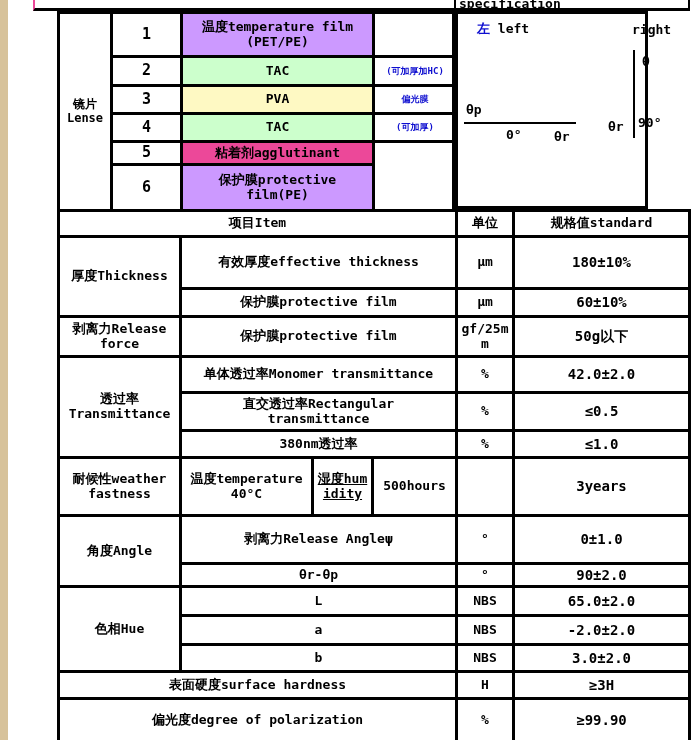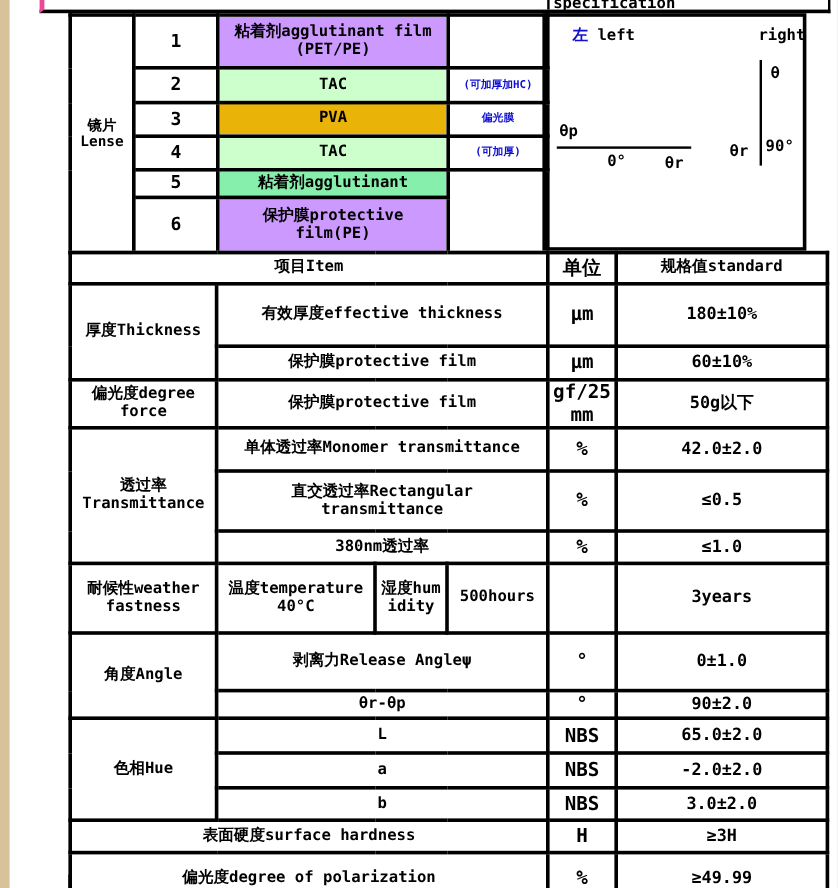--- a/index.html
+++ b/index.html
@@ -5,47 +5,47 @@
   html,body{margin:0;padding:0;background:#e8e8e8;}
   .page{
     position:relative;width:698px;height:740px;background:#ffffff;overflow:hidden;
     font-family:"DejaVu Sans Mono","Liberation Mono",monospace;
     font-weight:bold;color:#000;
   }
   .edge-strip{position:absolute;left:0;top:0;width:8px;height:740px;background:#d7c29a;}
 
   
   .top-row{position:absolute;left:33px;top:0;width:653px;height:8px;
-    border-left:4px solid #ec4899;border-bottom:3px solid #000;border-right:2px solid #000;}
+    border-left:2px solid #ec4899;border-bottom:3px solid #000;border-right:2px solid #000;}
   .top-row .vdiv{position:absolute;left:419px;top:0;width:2px;height:8px;background:#000;}
   .spec-label{position:absolute;left:424px;top:-3px;font-size:13px;line-height:13px;white-space:nowrap;}
 
   table{border-collapse:collapse;table-layout:fixed;position:absolute;background:#fff;}
   td{border:3px solid #000;text-align:center;vertical-align:middle;padding:0 3px;
      font-size:13px;line-height:1.15;overflow:hidden;}
 
   
   .lense-table{left:57px;top:11px;width:398px;}
   .lense-table td.num{font-size:15px;}
   .lense-table td.note{font-size:9px;color:#0f0fd0;padding:0 1px;}
   .lense-table td.cat{font-size:12px;}
   .lense-table td.layer{font-size:13px;}
 
   
-  .diagram{position:absolute;left:452px;top:11px;width:220px;height:198px;border:3px solid #000;box-sizing:border-box;}
+  .diagram{position:absolute;left:452px;top:11px;width:196px;height:198px;border:3px solid #000;box-sizing:border-box;}
   .diagram .lbl{position:absolute;font-size:13px;white-space:nowrap;}
   .diagram .blue{color:#0f0fd0;}
   .diagram .hline{position:absolute;left:9px;top:108px;width:112px;height:2px;background:#000;}
   .diagram .vline{position:absolute;left:178px;top:36px;width:2px;height:88px;background:#000;}
 
   
   .spec-table{left:57px;top:209px;width:631px;}
   .spec-table td.std{font-size:14px;}
-  .spec-table td.unit{font-size:16px;word-break:break-all;padding:0 2px;margin-left:40px;}
-  .spec-table td.break{word-break:break-all;padding:0 2px;}
+  .spec-table td.unit{font-size:13px;word-break:break-all;padding:0 2px;margin-left:40px;}
+  .spec-table td.break{word-break:break-all;padding:0 2px;text-decoration:underline;}
   .spec-table td.wrap2 span{display:inline-block;max-width:218px;}
 
   .bottom-stub{position:absolute;left:57px;top:729px;width:629px;height:11px;border-left:3px solid #000;}
 </style>
 </head>
 <body>
 
 <div class="page">
   <div class="edge-strip"></div>
 
@@ -61,41 +61,41 @@
         <col style="width:192px">
         <col style="width:83px">
       </colgroup>
     <tbody>
         <tr style="height:44px">
       <td class="cat" rowspan="6">
         <span>镜片</span><br>
         <span>Lense</span>
       </td>
       <td class="num">1</td>
-      <td class="layer" style="background: rgb(204, 153, 255);">粘着剂agglutinant film (PET/PE)</td>
+      <td class="layer" style="background: rgb(204, 153, 255);">温度temperature film (PET/PE)</td>
       <td class="note"></td>
     </tr>
     <tr style="height:29px">
       <td class="num">2</td>
       <td class="layer" style="background: rgb(204, 255, 204);">TAC</td>
       <td class="note">(可加厚加HC)</td>
     </tr>
     <tr style="height:28px">
       <td class="num">3</td>
-      <td class="layer" style="background: #eab308; margin-top: 10px;">PVA</td>
+      <td class="layer" style="background: #fef9c3; margin-top: 10px;">PVA</td>
       <td class="note">偏光膜</td>
     </tr>
     <tr style="height:28px">
       <td class="num">4</td>
       <td class="layer" style="background: rgb(204, 255, 204);">TAC</td>
       <td class="note">(可加厚)</td>
     </tr>
     <tr style="height:23px">
       <td class="num">5</td>
-      <td class="layer" style="background: #86efac;">粘着剂agglutinant</td>
+      <td class="layer" style="background: #ec4899;">粘着剂agglutinant</td>
       <td class="note" rowspan="2"></td>
     </tr>
     <tr style="height:46px">
       <td class="num">6</td>
       <td class="layer" style="background: rgb(204, 153, 255);">保护膜protective film(PE)</td>
     </tr>
   </tbody>
     </table>
 
   <div class="diagram">
@@ -131,32 +131,32 @@
       <td colspan="3">有效厚度effective thickness</td>
       <td class="unit">μm</td>
       <td class="std">180±10%</td>
     </tr>
     <tr style="height:28px">
       <td colspan="3">保护膜protective film</td>
       <td class="unit">μm</td>
       <td class="std">60±10%</td>
     </tr>
     <tr style="height:40px">
-      <td>偏光度degree force</td>
+      <td>剥离力Release force</td>
       <td colspan="3">保护膜protective film</td>
       <td class="unit">gf/25mm</td>
       <td class="std">50g以下</td>
     </tr>
     <tr style="height:36px">
       <td rowspan="3">透过率Transmittance</td>
       <td colspan="3">单体透过率Monomer transmittance</td>
       <td class="unit">%</td>
       <td class="std">42.0±2.0</td>
     </tr>
-    <tr style="height:50px">
+    <tr style="height:38px">
       <td colspan="3" class="wrap2"><span>直交透过率Rectangular transmittance</span></td>
       <td class="unit">%</td>
       <td class="std">≤0.5</td>
     </tr>
     <tr style="height:27px">
       <td colspan="3">380nm透过率</td>
       <td class="unit">%</td>
       <td class="std">≤1.0</td>
     </tr>
     <tr style="height:58px">
@@ -195,19 +195,19 @@
       <td class="std">3.0±2.0</td>
     </tr>
     <tr style="height:27px">
       <td colspan="4">表面硬度surface hardness</td>
       <td class="unit">H</td>
       <td class="std">≥3H</td>
     </tr>
     <tr style="height:43px">
       <td colspan="4">偏光度degree of polarization</td>
       <td class="unit">%</td>
-      <td class="std">≥49.99</td>
+      <td class="std">≥99.90</td>
     </tr>
   </tbody>
     </table>
 
   <div class="bottom-stub"></div>
 </div>
 
 </body></html>

